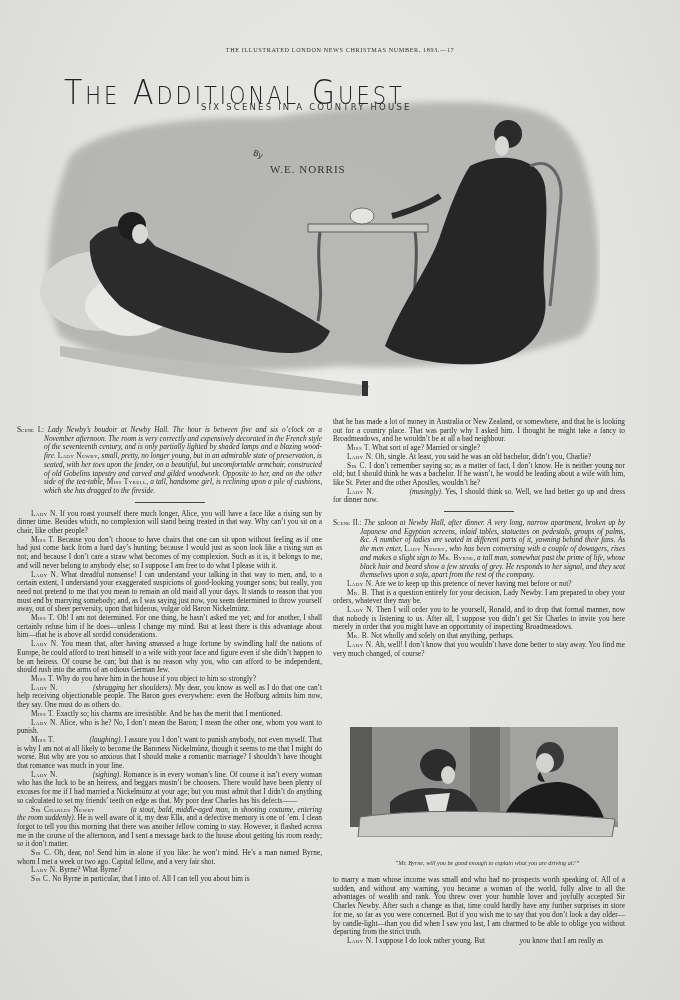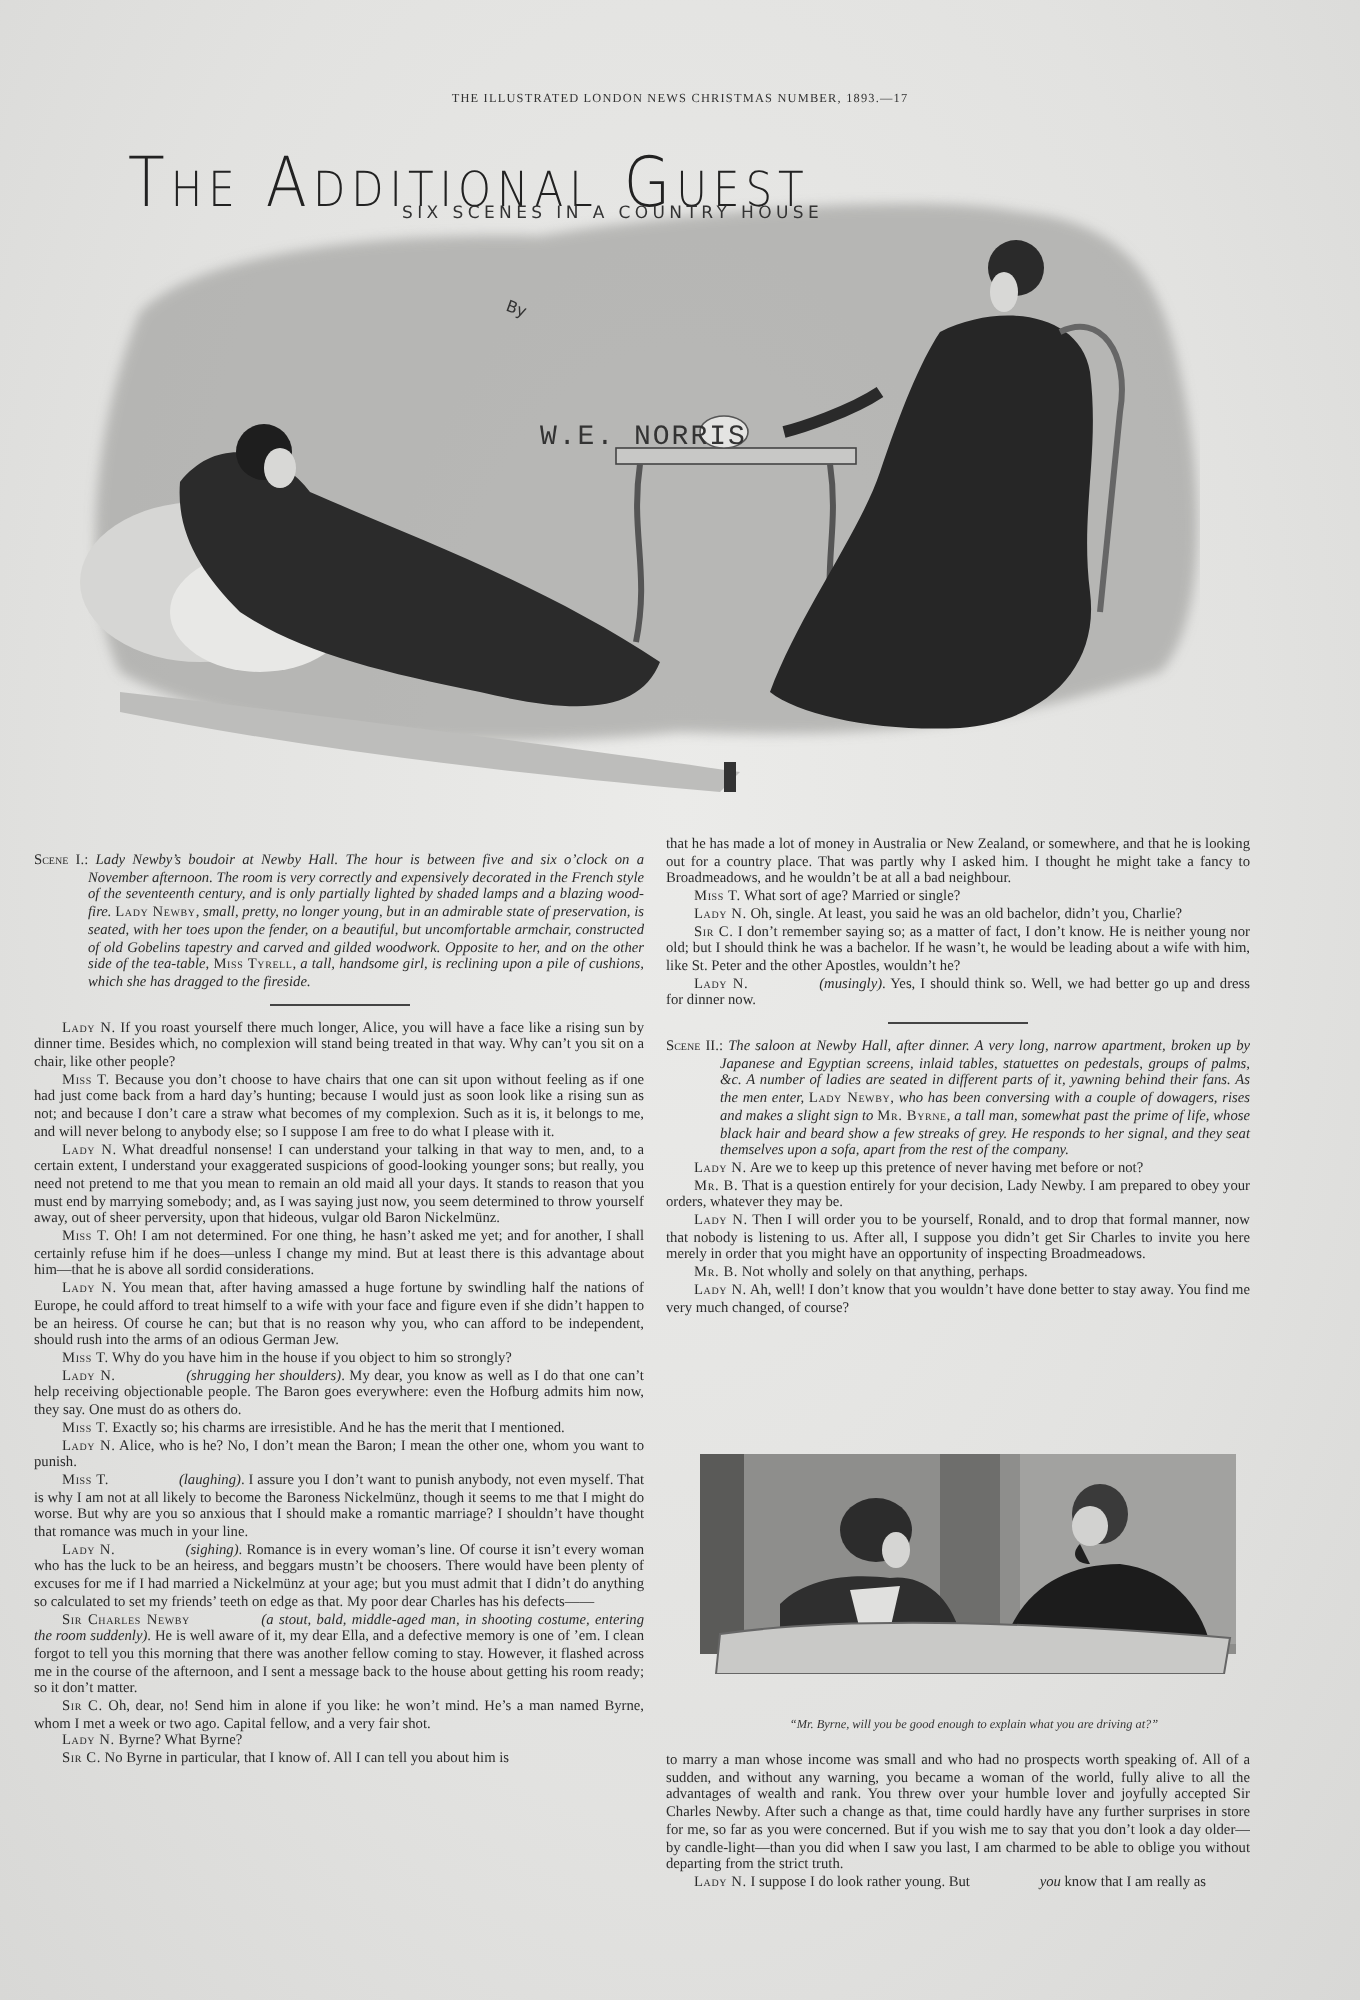--- a/index.html
+++ b/index.html
@@ -27,23 +27,22 @@
     position: absolute; top: 102px; left: 201px;
     font-family: "DejaVu Sans", sans-serif; font-size: 8.5px; letter-spacing: 2.2px; color: #333;
     text-transform: uppercase;
   }
   .byline-by {
     position: absolute; top: 150px; left: 253px;
     font-family: "DejaVu Sans", sans-serif; font-size: 8px; color: #333; transform: rotate(20deg);
   }
   .byline-author {
     position: absolute; top: 163px; left: 270px;
-    font-family: Liberation Mono, monospace; font-size: 14px; letter-spacing: 1px; color: #333;
+    font-family: Liberation Serif, serif; font-size: 11px; letter-spacing: 1px; color: #333;
     text-transform: uppercase;
-    margin-top: 48px;
   }
   
   .hero {
     position: absolute; top: 96px; left: 40px; width: 560px; height: 300px;
   }
   .hero svg { width: 100%; height: 100%; display: block; }
 
   .col {
     position: absolute; font-size: 7.35px; line-height: 8.7px; text-align: justify; color: #2b2b2b;
   }
@@ -129,21 +128,21 @@
   <p><span class="sc">Lady N.</span><span> You mean that, after having amassed a huge fortune by swindling half the nations of Europe, he could afford to treat himself to a wife with your face and figure even if she didn’t happen to be an heiress. Of course he can; but that is no reason why you, who can afford to be independent, should rush into the arms of an odious German Jew.</span></p>
   <p><span class="sc">Miss T.</span><span> Why do you have him in the house if you object to him so strongly?</span></p>
   <p><span class="sc">Lady N.</span> <span class="it">(shrugging her shoulders)</span><span>. My dear, you know as well as I do that one can’t help receiving objectionable people. The Baron goes everywhere: even the Hofburg admits him now, they say. One must do as others do.</span></p>
   <p><span class="sc">Miss T.</span><span> Exactly so; his charms are irresistible. And he has the merit that I mentioned.</span></p>
   <p><span class="sc">Lady N.</span><span> Alice, who is he? No, I don’t mean the Baron; I mean the other one, whom you want to punish.</span></p>
   <p><span class="sc">Miss T.</span> <span class="it">(laughing)</span><span>. I assure you I don’t want to punish anybody, not even myself. That is why I am not at all likely to become the Baroness Nickelmünz, though it seems to me that I might do worse. But why are you so anxious that I should make a romantic marriage? I shouldn’t have thought that romance was much in your line.</span></p>
   <p><span class="sc">Lady N.</span> <span class="it">(sighing)</span><span>. Romance is in every woman’s line. Of course it isn’t every woman who has the luck to be an heiress, and beggars mustn’t be choosers. There would have been plenty of excuses for me if I had married a Nickelmünz at your age; but you must admit that I didn’t do anything so calculated to set my friends’ teeth on edge as that. My poor dear Charles has his defects——</span></p>
   <p><span class="sc">Sir Charles Newby</span> <span class="it">(a stout, bald, middle-aged man, in shooting costume, entering the room suddenly)</span><span>. He is well aware of it, my dear Ella, and a defective memory is one of ’em. I clean forgot to tell you this morning that there was another fellow coming to stay. However, it flashed across me in the course of the afternoon, and I sent a message back to the house about getting his room ready; so it don’t matter.</span></p>
   <p><span class="sc">Sir C.</span><span> Oh, dear, no! Send him in alone if you like: he won’t mind. He’s a man named Byrne, whom I met a week or two ago. Capital fellow, and a very fair shot.</span></p>
   <p><span class="sc">Lady N.</span><span> Byrne? What Byrne?</span></p>
-  <p><span class="sc">Sir C.</span><span> No Byrne in particular, that I know of. All I can tell you about him is</span></p>
+  <p><span class="sc">Sir C.</span><span> No Byrne in particular, that I into of. All I can tell you about him is</span></p>
 </div>
 
 <div class="col col-right-top">
   <p class="noindent">that he has made a lot of money in Australia or New Zealand, or somewhere, and that he is looking out for a country place. That was partly why I asked him. I thought he might take a fancy to Broadmeadows, and he wouldn’t be at all a bad neighbour.</p>
   <p><span class="sc">Miss T.</span><span> What sort of age? Married or single?</span></p>
   <p><span class="sc">Lady N.</span><span> Oh, single. At least, you said he was an old bachelor, didn’t you, Charlie?</span></p>
   <p><span class="sc">Sir C.</span><span> I don’t remember saying so; as a matter of fact, I don’t know. He is neither young nor old; but I should think he was a bachelor. If he wasn’t, he would be leading about a wife with him, like St. Peter and the other Apostles, wouldn’t he?</span></p>
   <p><span class="sc">Lady N.</span> <span class="it">(musingly)</span><span>. Yes, I should think so. Well, we had better go up and dress for dinner now.</span></p>
   <div class="rule"></div>
   <p class="scene"><span class="label">Scene II.:</span><span> The saloon at Newby Hall, after dinner. A very long, narrow apartment, broken up by Japanese and Egyptian screens, inlaid tables, statuettes on pedestals, groups of palms, &amp;c. A number of ladies are seated in different parts of it, yawning behind their fans. As the men enter, </span><span class="sc" style="font-style:normal">Lady Newby</span><span>, who has been conversing with a couple of dowagers, rises and makes a slight sign to </span><span class="sc" style="font-style:normal">Mr. Byrne</span><span>, a tall man, somewhat past the prime of life, whose black hair and beard show a few streaks of grey. He responds to her signal, and they seat themselves upon a sofa, apart from the rest of the company.</span></p>

